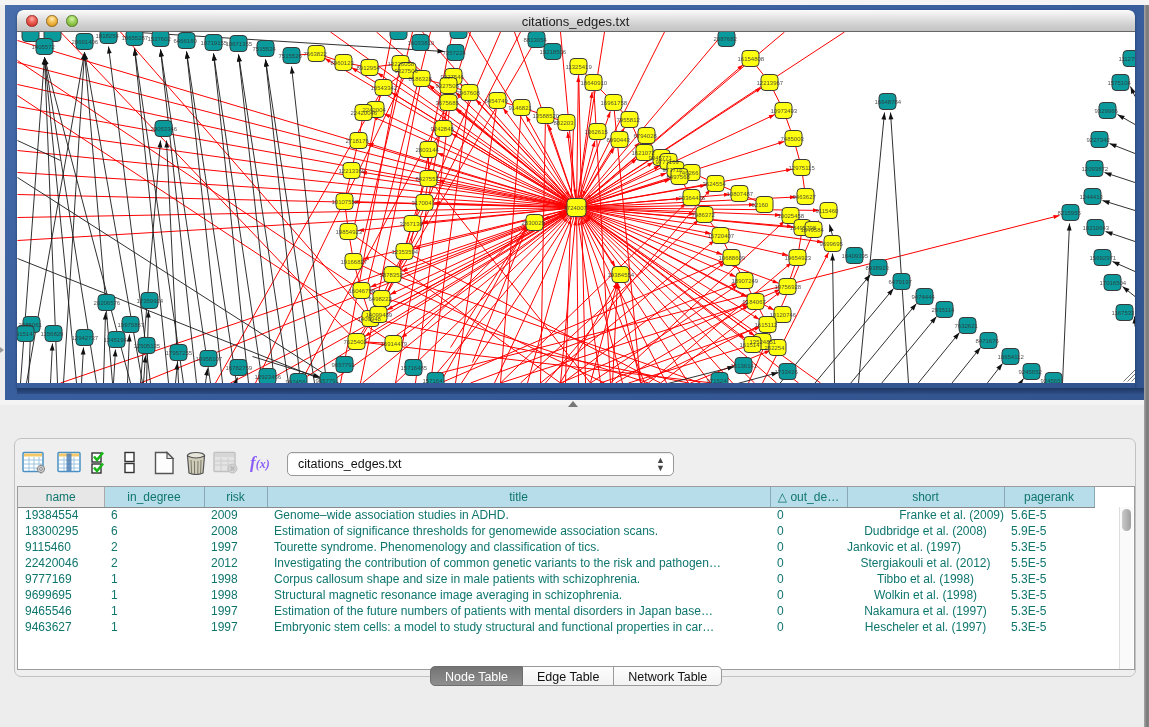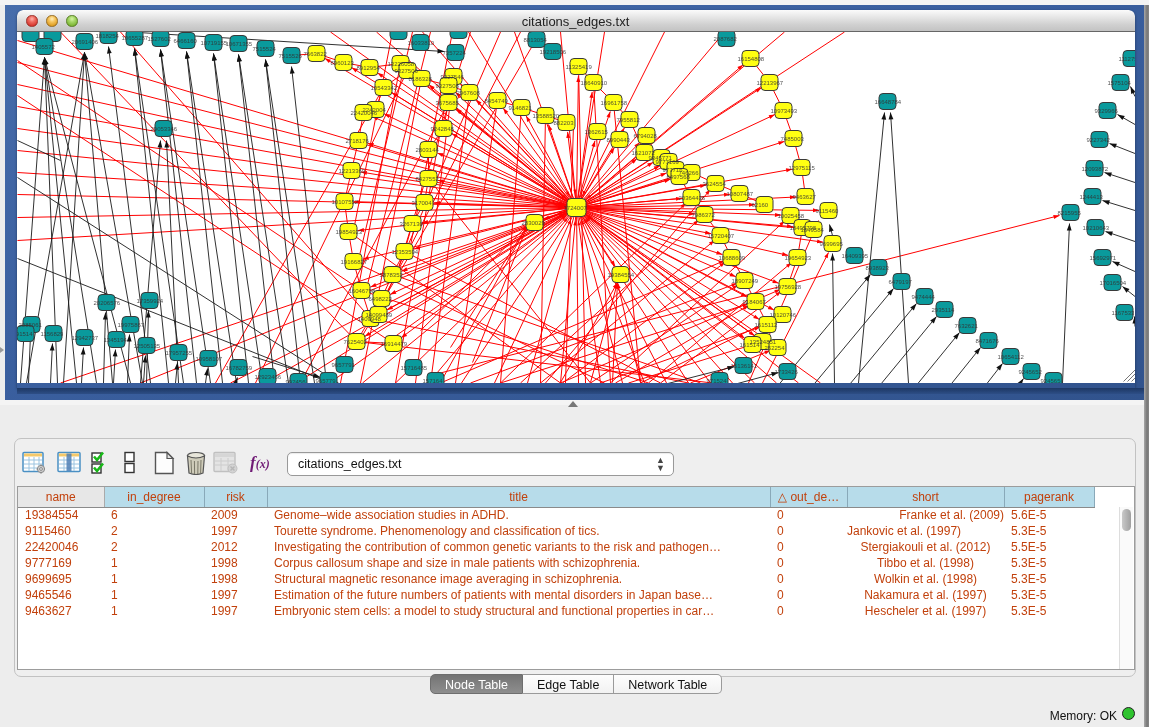--- a/index.html
+++ b/index.html
@@ -24,27 +24,27 @@
 #grip { position:absolute; left:568px; top:401px; width:0; height:0; border-left:5px solid transparent; border-right:5px solid transparent; border-bottom:6px solid #777; }
 #tp-bar .t { position:absolute; left:11px; top:6px; font-size:12.5px; color:#2a2a2a; }
 #southpanel { position:absolute; left:0; top:430px; width:1144px; height:297px; background:#ededed; }
 #container { position:absolute; left:14px; top:8px; width:1122px; height:239px; border:1px solid #c2c2c2; border-radius:7px; background:#efefef; }
 #toolbar { position:absolute; left:0; top:0; width:100%; height:40px; }
 .icon { position:absolute; top:12px; }
 #dropdown { position:absolute; left:272px; top:13px; width:387px; height:24px; background:#fff; border:1px solid #999; border-radius:5px; box-shadow:inset 0 1px 1px rgba(0,0,0,.08); }
 #dropdown .txt { position:absolute; left:10px; top:4px; font-size:12.5px; color:#111; }
 #dropdown .steps { position:absolute; right:8px; top:3px; font-size:9px; color:#444; line-height:8px; text-align:center;}
 #tablewrap { position:absolute; left:2px; top:47px; width:1118px; height:184px; background:#fff; border:1px solid #9c9c9c; overflow:hidden;}
-table.grid { border-collapse:collapse; font-size:12px; color:#c2410c; table-layout:fixed; width:1076px; }
+table.grid { border-collapse:collapse; font-size:12px; color:#0f766e; table-layout:fixed; width:1076px; }
 table.grid th { height:20px; background:#b7dcea; border-right:1px solid #89a9b9; border-bottom:1px solid #8a8a8a; font-weight:normal; font-size:12px; padding:0; }
 table.grid th.first { background:#e7e7e7; border-right:1px solid #aaa; }
 table.grid td { height:16px; padding:0 0 0 7px; white-space:nowrap; overflow:hidden; }
 .vsb { position:absolute; right:1px; top:20px; width:14px; height:162px; background:#fafafa; border-left:1px solid #ddd; }
 .vsb .thumb { position:absolute; left:2px; top:2px; width:9px; height:22px; background:linear-gradient(90deg,#c9c9c9,#9f9f9f); border-radius:5px; }
-#tabs { position:absolute; left:430px; top:244px; height:28px; display:flex; font-size:12.5px; }
+#tabs { position:absolute; left:430px; top:236px; height:28px; display:flex; font-size:12.5px; }
 #tabs .seg { height:20px; line-height:20px; padding:0 14px; border:1px solid #9a9a9a; border-left:none; background:linear-gradient(#fdfdfd,#f2f2f2); color:#111; }
 #tabs .seg.first { border-left:1px solid #9a9a9a; border-radius:5px 0 0 5px; }
 #tabs .seg.last { border-radius:0 5px 5px 0; }
 #tabs .seg.sel { background:linear-gradient(#747474,#8e8e8e); color:#fff; border-color:#6e6e6e; }
 #status { position:absolute; left:0; top:700px; width:1144px; height:27px; }
 #status .mem { position:absolute; right:27px; top:9px; font-size:12px; color:#111; }
 #status .dot { position:absolute; right:9px; top:7px; width:13px; height:13px; border-radius:50%; background:#2fc32f; border:1.5px solid #222; }
 svg text { user-select:none; }
 </style></head><body>
 <div id="app">
@@ -949,21 +949,21 @@
   <rect x="2" y="2.5" width="19" height="3.5" fill="#c2c2c2"></rect>
   <g stroke="#b2b2b2" stroke-width="1">
               <line x1="2" y1="10" x2="21" y2="10"></line>
               <line x1="2" y1="14" x2="21" y2="14"></line>
               <line x1="8" y1="7" x2="8" y2="20"></line>
               <line x1="15" y1="7" x2="15" y2="20"></line>
             </g>
   <circle cx="19.5" cy="17.5" r="4.5" fill="#bdbdbd" stroke="#999"></circle>
   <path d="M17.5 15.5 L21.5 19.5 M21.5 15.5 L17.5 19.5" stroke="#888" stroke-width="1.4"></path>
 </svg>
-<div class="icon" style="left:235px; top:14px; font-family:'Liberation Serif',serif; font-style:italic; font-size:17px; color:#701a75; font-weight:bold;">f<span style="font-size:12px">(x)</span></div>
+<div class="icon" style="left:235px; top:14px; font-family:'Liberation Serif',serif; font-style:italic; font-size:17px; color:#8b5cf6; font-weight:bold;">f<span style="font-size:12px">(x)</span></div>
 
     <div id="dropdown">
             <div class="txt">citations_edges.txt</div>
             <div class="steps">▲<br>▼</div>
           </div>
    </div>
    <div id="tablewrap">
 <table class="grid">
 <colgroup>
               <col style="width:86px">
@@ -985,20 +985,29 @@
                 <th>pagerank</th>
               </tr>
 <tr>
                 <td>19384554</td>
                 <td>6</td>
                 <td>2009</td>
                 <td>Genome–wide association studies in ADHD.</td>
                 <td>0</td>
                 <td style="text-align:right;padding:0">Franke et al. (2009)</td>
                 <td>5.6E-5</td>
+              </tr>
+<tr>
+                <td>18300295</td>
+                <td>6</td>
+                <td>2008</td>
+                <td>Estimation of significance thresholds for genomewide association scans.</td>
+                <td>0</td>
+                <td style="text-align:center;padding:0">Dudbridge et al. (2008)</td>
+                <td>5.9E-5</td>
               </tr>
 <tr>
                 <td>9115460</td>
                 <td>2</td>
                 <td>1997</td>
                 <td>Tourette syndrome. Phenomenology and classification of tics.</td>
                 <td>0</td>
                 <td style="text-align:left;padding:0">Jankovic et al. (1997)</td>
                 <td>5.3E-5</td>
               </tr>
@@ -1053,16 +1062,12 @@
             <div class="thumb"></div>
           </div>
    </div>
   </div>
   <div id="tabs">
     <div class="seg first sel">Node Table</div>
         <div class="seg">Edge Table</div>
         <div class="seg last">Network Table</div>
   </div>
  </div>
- <div id="status">
-      <div class="mem">Memory: OK</div>
-      <div class="dot"></div>
-    </div>
 </div>
 </body></html>

